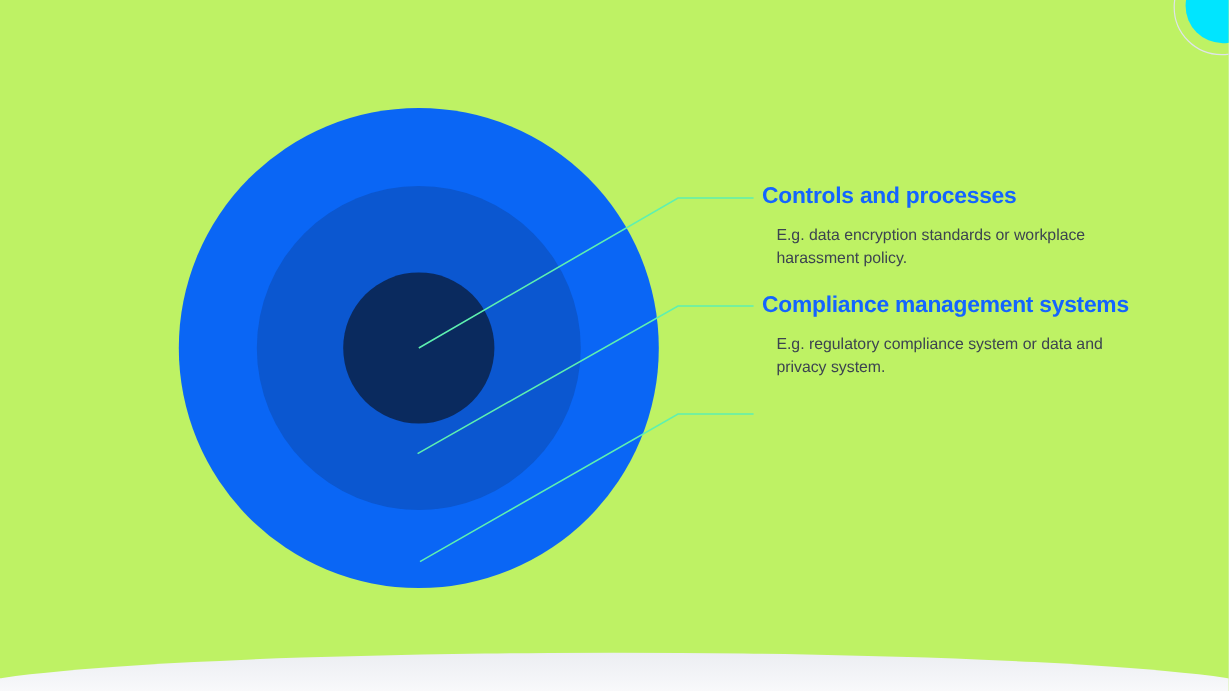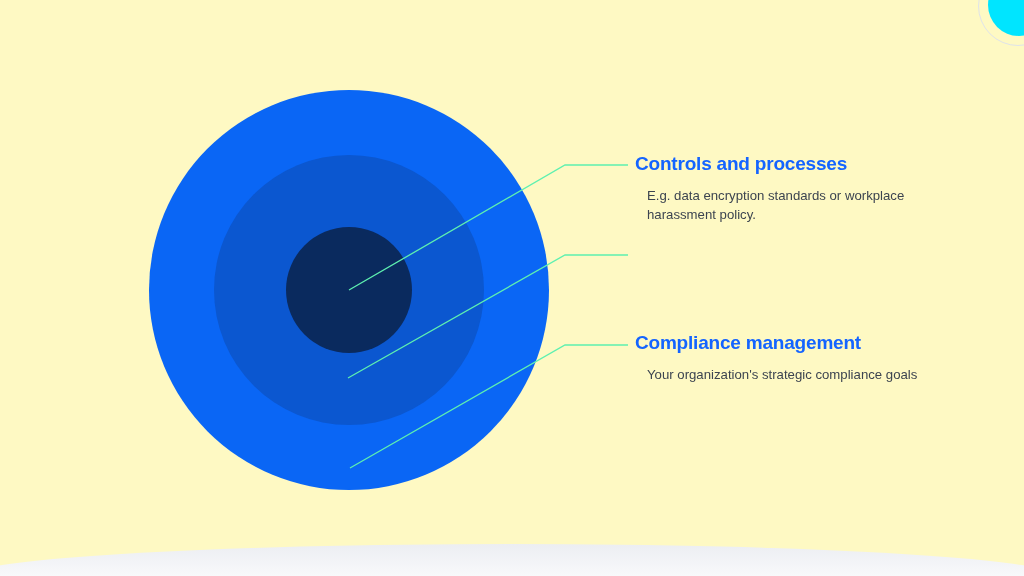--- a/index.html
+++ b/index.html
@@ -119,21 +119,21 @@
     font-size: 13.2px;
     line-height: 1.42;
     color: #3c4450;
     margin: 12px;
     max-width: 310px;
   }
 </style>
 </head>
 <body style="background: rgb(241, 243, 247);">
 
-<div id="slide" style="background: #fef9c3;">
+<div id="slide" style="background: #bef264;">
 
   <div class="corner-accent-ring"></div>
   <div class="corner-accent" style="background: rgb(0, 229, 255);"></div>
 
   <div class="rings">
     <div class="ring ring-outer" style="background: rgb(10, 102, 245);"></div>
     <div class="ring ring-middle" style="background: rgb(11, 87, 208);"></div>
     <div class="ring ring-inner" style="background: rgb(10, 42, 94);"></div>
   </div>
 
@@ -141,21 +141,21 @@
     <polyline points="349,290 565,165 628,165" fill="none" stroke="#5ef0b0" stroke-width="1.3" stroke-linejoin="miter" stroke-linecap="butt"></polyline>
     <polyline points="348,378 565,255 628,255" fill="none" stroke="#5ef0b0" stroke-width="1.3" stroke-linejoin="miter" stroke-linecap="butt"></polyline>
     <polyline points="350,468 565,345 628,345" fill="none" stroke="#5ef0b0" stroke-width="1.3" stroke-linejoin="miter" stroke-linecap="butt"></polyline>
   </svg>
 
   <div class="callout callout-1">
     <p class="callout-title" style="color: rgb(20, 100, 255);">Controls and processes</p>
     <p class="callout-desc" style="color: rgb(60, 68, 80);">E.g. data encryption standards or workplace harassment policy.</p>
   </div>
 
+  <div class="callout callout-2">
+    <p class="callout-title" style="color: rgb(20, 100, 255);">Compliance management systems</p>
+    <p class="callout-desc" style="color: rgb(60, 68, 80);">E.g. regulatory compliance system or data and privacy system.</p>
+  </div>
 
-  <div class="callout callout-3">
-    <p class="callout-title" style="color: rgb(20, 100, 255);">Compliance management</p>
-    <p class="callout-desc" style="color: rgb(60, 68, 80);">Your organization's strategic compliance goals</p>
-  </div>
 
   <div class="bottom-band"></div>
 
 </div>
 
 </body></html>

